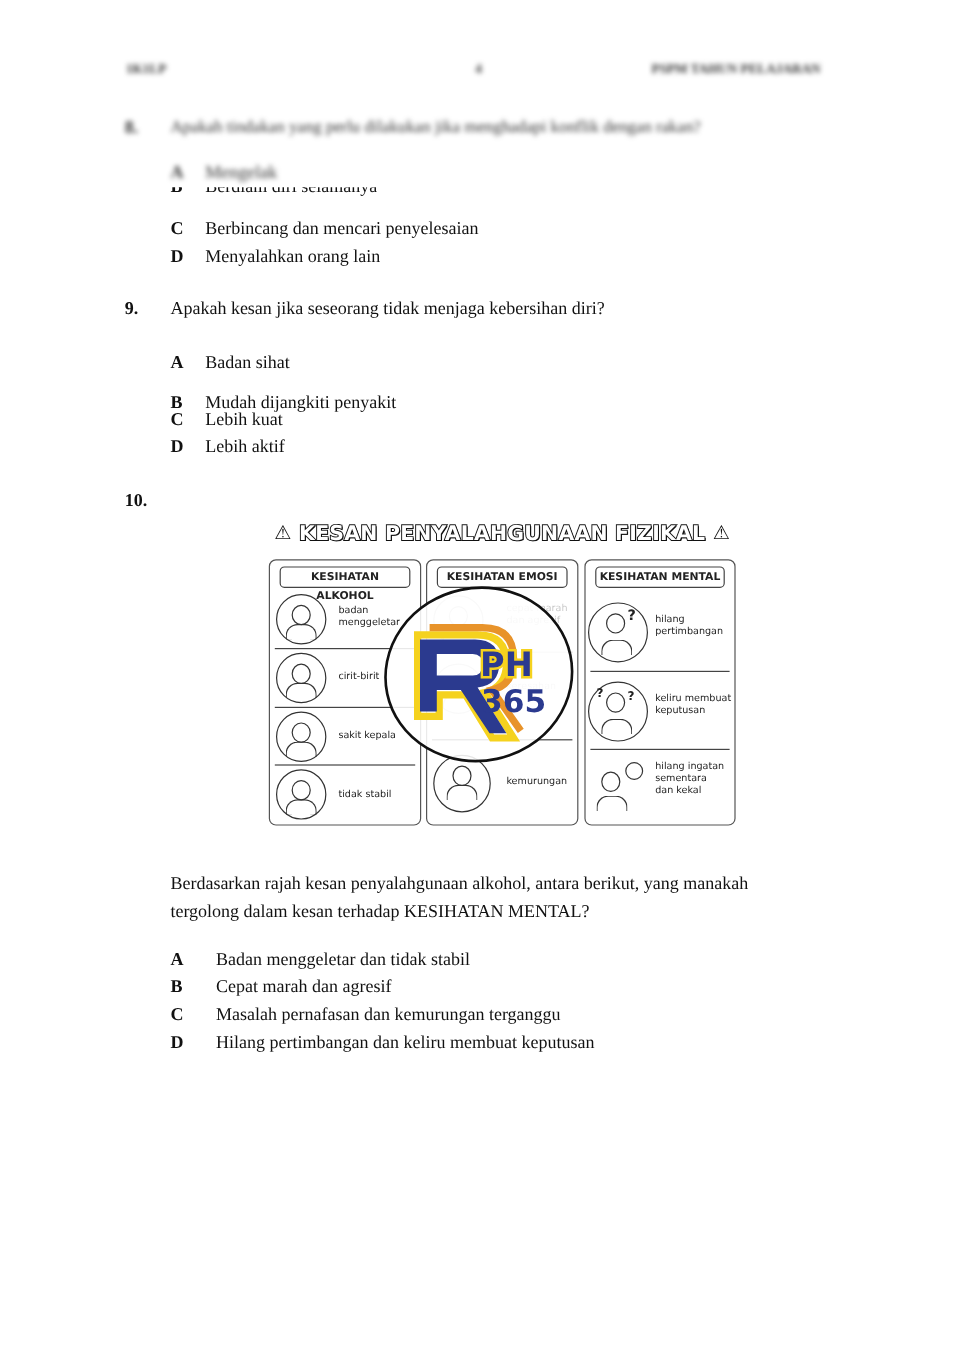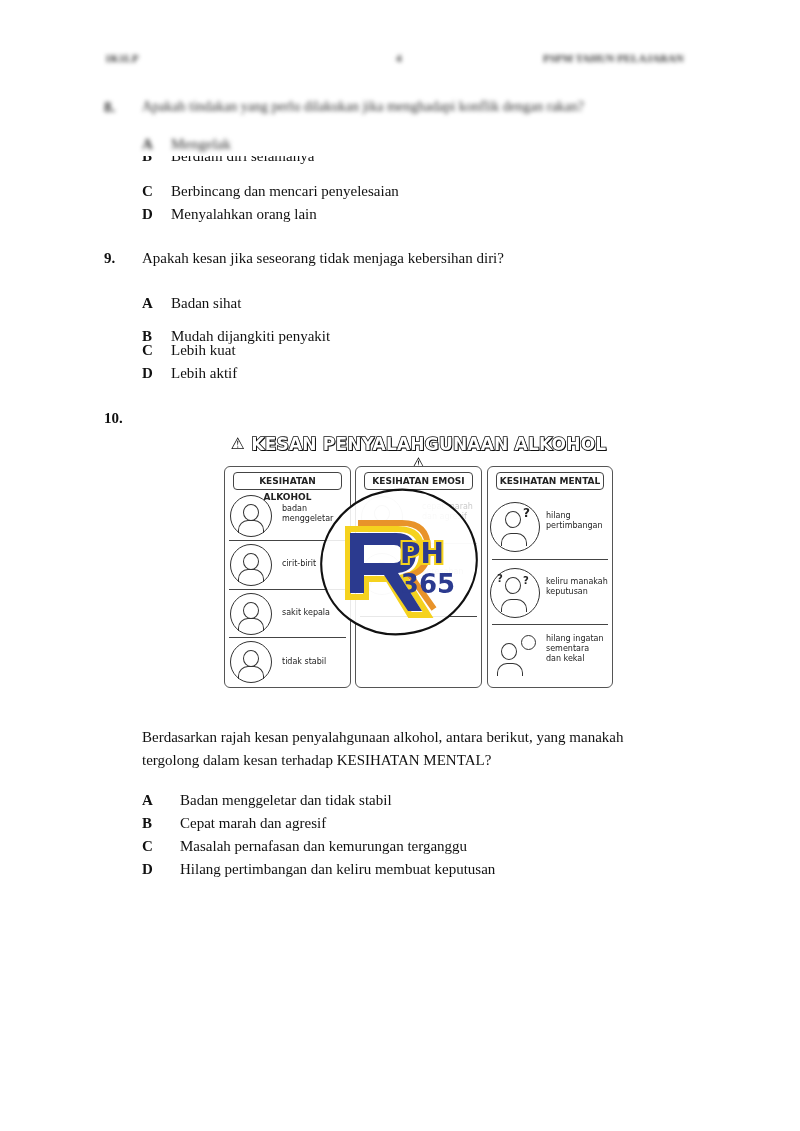--- a/index.html
+++ b/index.html
@@ -78,21 +78,21 @@
     <span class="l" style="width:29px;">D</span><span>Lebih aktif</span>
   </div>
 </div>
 
 <div>
   <div class="abs qnum" style="left:104px; top:410px;">10.</div>
 
   <div id="infographic" class="abs">
     <div class="ig-title">
       <span class="warn">⚠</span>
-      <span>KESAN PENYALAHGUNAAN ALKOHOL</span>
+      <span>KESAN PENYALAHGUNAAN FIZIKAL</span>
       <span class="warn">⚠</span>
     </div>
 
     <div class="col" style="left:2px; width:125px;">
       <div class="col-head">KESIHATAN ALKOHOL</div>
       <div class="row" style="top:25px; height:46px;">
         <div class="circle" style="left:5px; top:3px;">
             <div class="face"></div>
             <div class="body"></div>
           </div>
@@ -135,41 +135,48 @@
       </div>
       <div class="row-divider faded" style="top:76px;"></div>
       <div class="row faded" style="top:78px; height:60px;text-decoration:underline;">
         <div class="circle" style="left:5px; top:8px;">
             <div class="face"></div>
             <div class="body"></div>
           </div>
         <div class="rlabel" style="left:66px; top:22px;">keresahan</div>
       </div>
       <div class="row-divider" style="top:149px;"></div>
+      <div class="row" style="top:152px; height:60px;">
+        <div class="circle" style="left:5px; top:10px; width:46px; height:46px;">
+            <div class="face" style="left:15px;"></div>
+            <div class="body" style="left:10px;"></div>
+          </div>
+        <div class="rlabel" style="left:66px; top:27px;">kemurungan</div>
+      </div>
     </div>
 
     <div class="col" style="left:265px; width:124px;">
       <div class="col-head">KESIHATAN MENTAL</div>
       <div class="row" style="top:28px; height:60px;">
         <div class="circle" style="left:2px; top:7px; width:48px; height:48px;">
             <div class="face" style="left:14px;"></div>
             <div class="body" style="left:10px; top:30px;"></div>
             <span class="qmark" style="left:32px; top:3px;">?</span>
           </div>
         <div class="rlabel" style="left:58px; top:16px;">hilang pertimbangan</div>
       </div>
       <div class="row-divider" style="top:92px;"></div>
       <div class="row" style="top:94px; height:62px;">
         <div class="circle" style="left:2px; top:7px; width:48px; height:48px;">
             <div class="face" style="left:14px;"></div>
             <div class="body" style="left:10px; top:30px;"></div>
             <span class="qmark" style="left:6px; top:4px; font-size:10px;">?</span>
             <span class="qmark" style="left:32px; top:6px; font-size:10px;">?</span>
           </div>
-        <div class="rlabel" style="left:58px; top:16px;">keliru manakah keputusan</div>
+        <div class="rlabel" style="left:58px; top:16px;">keliru membuat keputusan</div>
       </div>
       <div class="row-divider" style="top:157px;"></div>
       <div class="row" style="top:159px; height:60px;">
         <div class="circle" style="left:2px; top:8px; width:44px; height:44px; border-color:transparent;">
             <div class="face" style="left:10px;"></div>
             <div class="body" style="left:6px; top:28px;"></div>
             <div style="position:absolute; left:30px; top:0; width:13px; height:13px; border:1px solid #333; border-radius:50%;"></div>
           </div>
         <div class="rlabel" style="left:58px; top:8px; width:60px;">hilang ingatan sementara dan kekal</div>
       </div>

